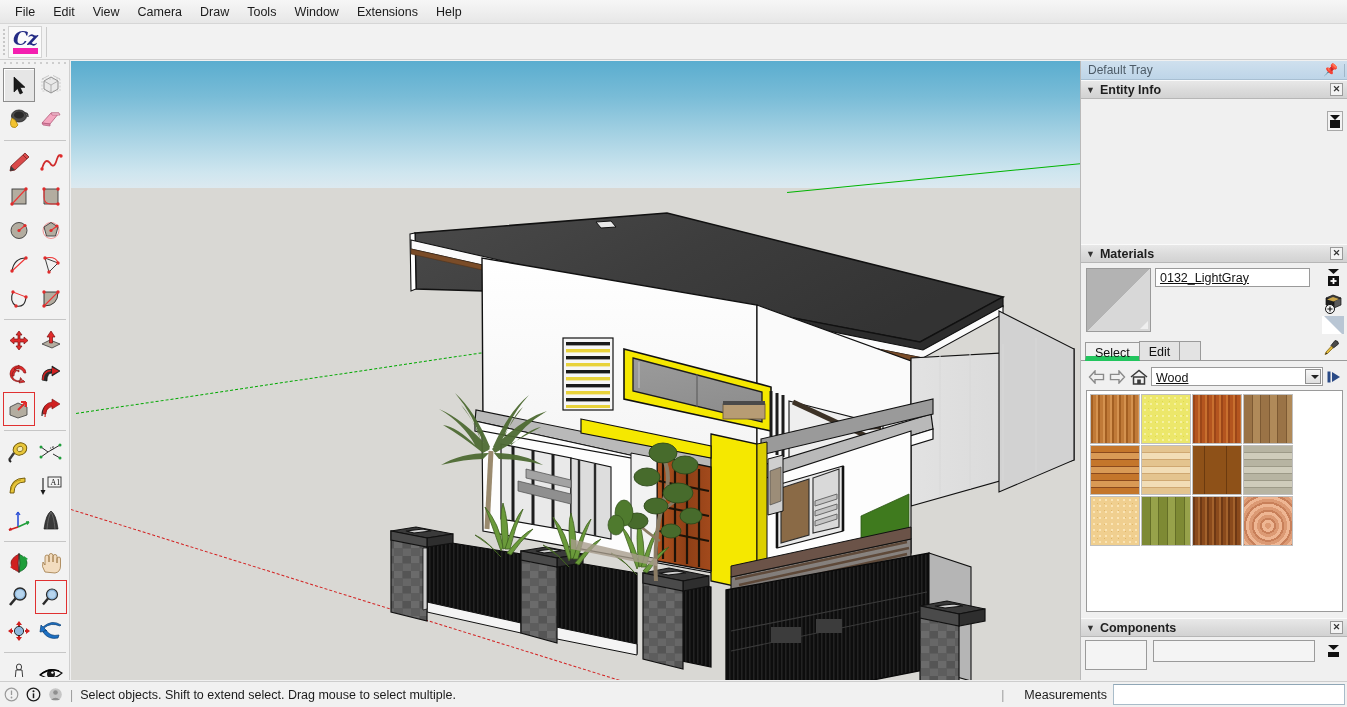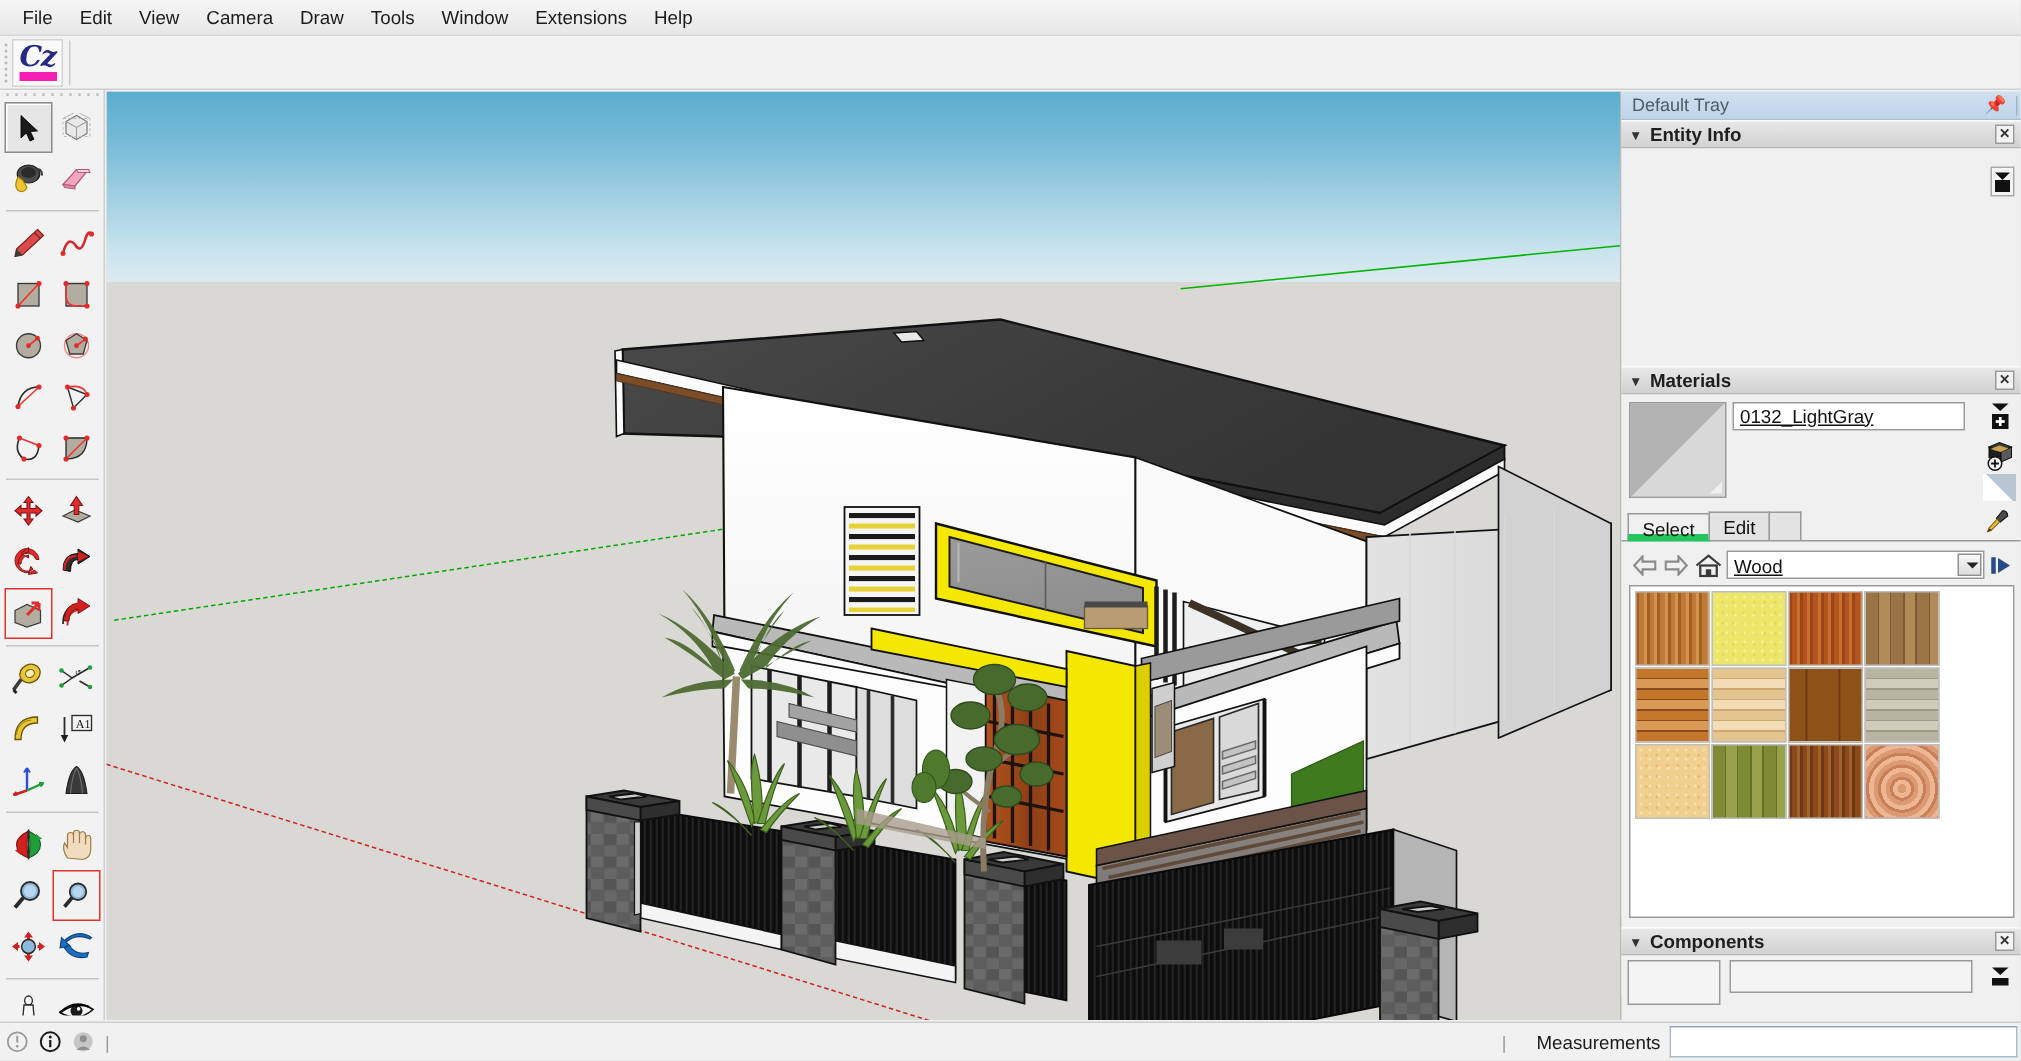--- a/index.html
+++ b/index.html
@@ -1027,20 +1027,21 @@
       </svg>
     </div>
     <div class="sb-ico">
       <svg width="15" height="15" viewBox="0 0 15 15">
         <circle cx="7.5" cy="7.5" r="6.3" fill="#c6c6c6"></circle>
         <circle cx="7.5" cy="5.5" r="2.3" fill="#8f8f8f"></circle>
         <path d="M3 13 Q7.5 8.4 12 13 Z" fill="#8f8f8f"></path>
       </svg>
     </div>
     <span class="sb-sep">|</span>
+    <span class="sb-text">Select objects. Shift to extend select. Drag mouse to select multiple.</span>
 
     <div class="sb-right">
       <span class="meas-div">|</span>
       <span class="meas-label">Measurements</span>
       <input class="meas-box" value="" style="">
     </div>
   </div>
 
 </div>
 

